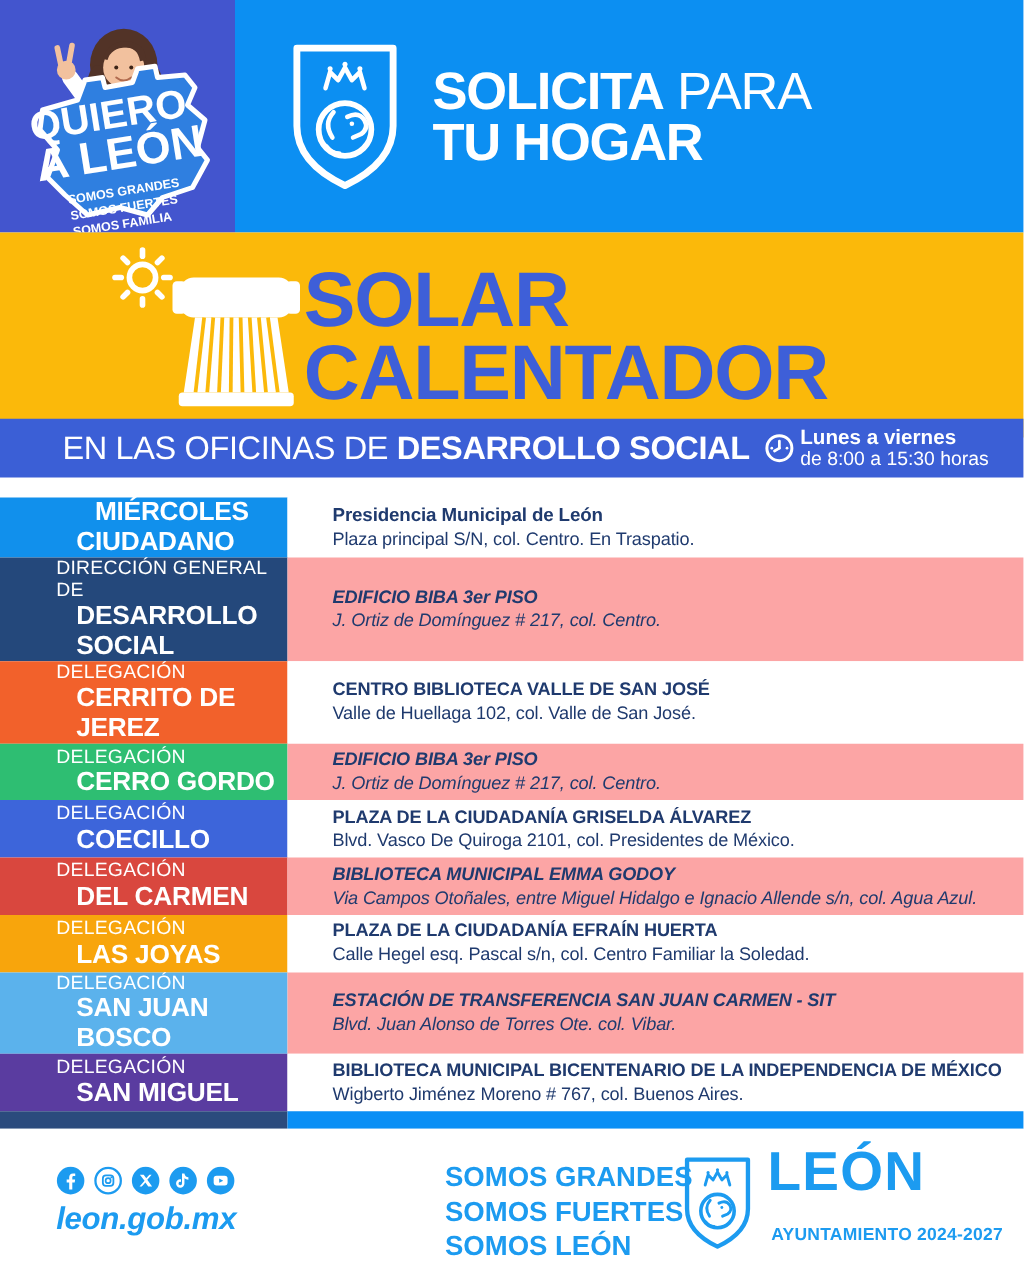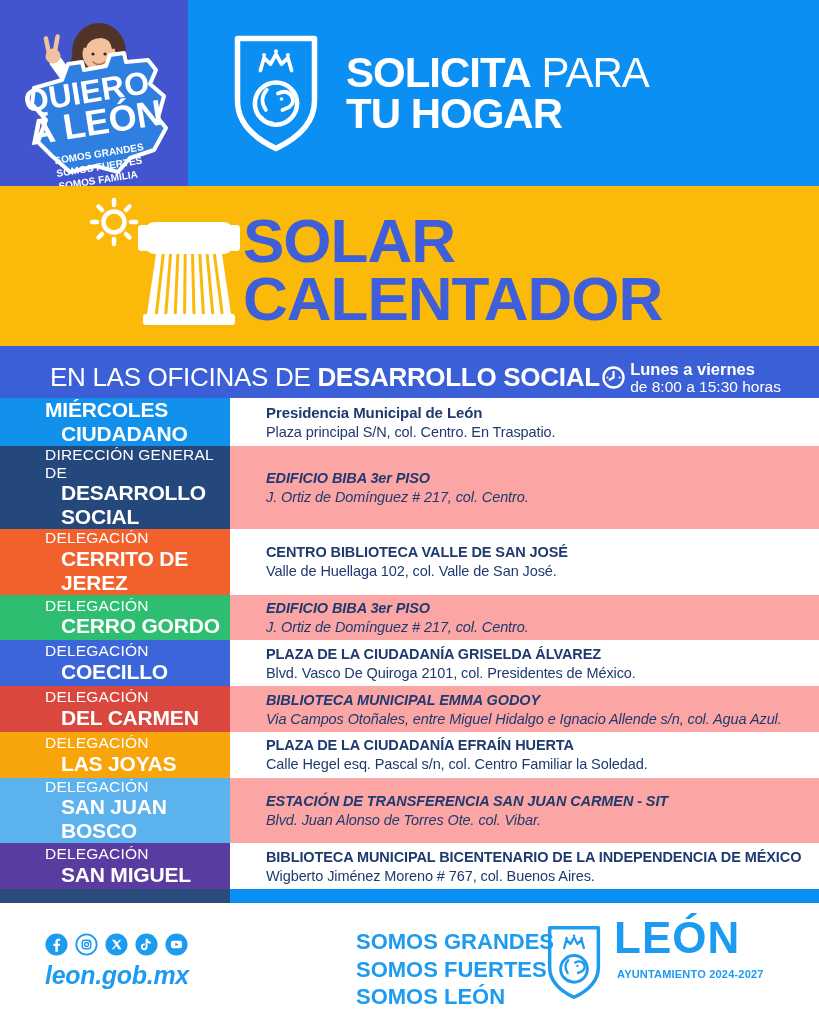--- a/index.html
+++ b/index.html
@@ -21,38 +21,38 @@
   .header-title .light{font-weight:300;}
 
   
   .program{position:absolute;top:186px;left:0;width:819px;height:164px;background:#FBB90A;}
   .sun-svg{position:absolute;left:88px;top:10px;width:52px;height:52px;}
   .heater-svg{position:absolute;left:136px;top:32px;width:106px;height:112px;}
   .program-title{position:absolute;left:243px;top:26px;color:#3E5FD8;font-weight:800;font-size:62px;line-height:.93;letter-spacing:-1px;white-space:nowrap;}
   .program-title span{display:block;}
 
   
-  .office-bar{position:absolute;top:346px;left:0;width:819px;height:63px;background:#3B5FD6;color:#fff;
-              display:flex;align-items:center;padding:0 38px 0 50px;box-sizing:border-box;}
+  .office-bar{position:absolute;top:335px;left:0;width:819px;height:47px;background:#3B5FD6;color:#fff;
+              display:flex;align-items:center;padding:0 28px 0 50px;box-sizing:border-box;}
   .office-text{font-size:26px;font-weight:400;white-space:nowrap;letter-spacing:-.3px;}
   .office-text b{font-weight:800;}
   .office-schedule{margin-left:auto;display:flex;align-items:center;gap:4px;}
   .clock-svg{width:25px;height:25px;flex:none;}
   .sched-lines{line-height:1.12;white-space:nowrap;}
   .sched-lines .l1{font-weight:800;font-size:16.5px;display:block;}
   .sched-lines .l2{font-weight:400;font-size:15.5px;display:block;}
 
   
   .loc-table{position:absolute;top:398px;left:0;width:819px;height:491px;display:flex;flex-direction:column;}
   .row{flex:1;display:flex;}
   .row-label{width:230px;flex:none;color:#fff;display:flex;flex-direction:column;justify-content:center;
              padding-left:45px;box-sizing:border-box;line-height:1.14;}
   .row-label .l1{font-size:15.5px;font-weight:500;letter-spacing:.2px;}
   .row-label .l2{font-size:21px;font-weight:800;letter-spacing:-.2px;margin-left:16px;}
-  .row.both-bold .row-label .l1{font-size:21px;font-weight:800;letter-spacing:-.2px;}
+  .row.both-bold .row-label .l1{font-size:21px;font-weight:800;letter-spacing:-.2px;text-align:center;}
   .row-content{flex:1;display:flex;flex-direction:column;justify-content:center;
                padding-left:36px;padding-right:10px;box-sizing:border-box;color:#1F3A6E;background:#fff;}
   .row.even .row-content{background:#fca5a5;font-style:italic;}
   .venue{font-size:14.5px;font-weight:600;letter-spacing:-.1px;white-space:nowrap;}
   .venue b{font-weight:800;}
   .venue.mixed{font-weight:800;font-size:15px;}
   .addr{font-size:14.5px;font-weight:400;margin-top:3px;letter-spacing:-.1px;white-space:nowrap;}
 
   
   .strip{position:absolute;top:889px;left:0;width:819px;height:14px;}
@@ -61,21 +61,21 @@
 
   
   .footer{position:absolute;top:903px;left:0;width:819px;height:121px;background:#fff;color:#1C9BF0;}
   .social-row{position:absolute;left:45px;top:30px;display:flex;gap:7px;}
   .social-icon{width:23px;height:23px;display:block;cursor:pointer;}
   .site-url{position:absolute;left:45px;top:58px;font-size:25px;font-weight:800;letter-spacing:-.3px;font-style:italic;}
   .somos{position:absolute;left:356px;top:25px;font-size:22px;font-weight:800;line-height:1.25;}
   .somos span{display:block;}
   .footer-shield{position:absolute;left:545px;top:21px;width:58px;height:77px;color:#1C9BF0;}
   .leon-brand{position:absolute;left:614px;top:10px;font-size:44px;font-weight:800;letter-spacing:1px;}
-  .leon-sub{position:absolute;left:617px;top:65px;font-size:11px;font-weight:700;letter-spacing:.2px;}
+  .leon-sub{position:absolute;left:617px;top:76px;font-size:14px;font-weight:700;letter-spacing:.2px;}
 </style>
 </head>
 <body>
 
 <svg width="0" height="0" style="position:absolute">
   <defs>
     <symbol id="lion-shield" viewBox="0 0 100 132">
       <path d="M8 6 H92 V74 Q92 106 50 126 Q8 106 8 74 Z" fill="none" stroke="currentColor" stroke-width="6" stroke-linejoin="round"></path>
       <path d="M33 41 L37 27 L44 34 L50 23 L56 34 L63 27 L67 41" fill="none" stroke="currentColor" stroke-width="4" stroke-linejoin="round" stroke-linecap="round"></path>
       <circle cx="37" cy="24" r="2.2" fill="currentColor"></circle>

